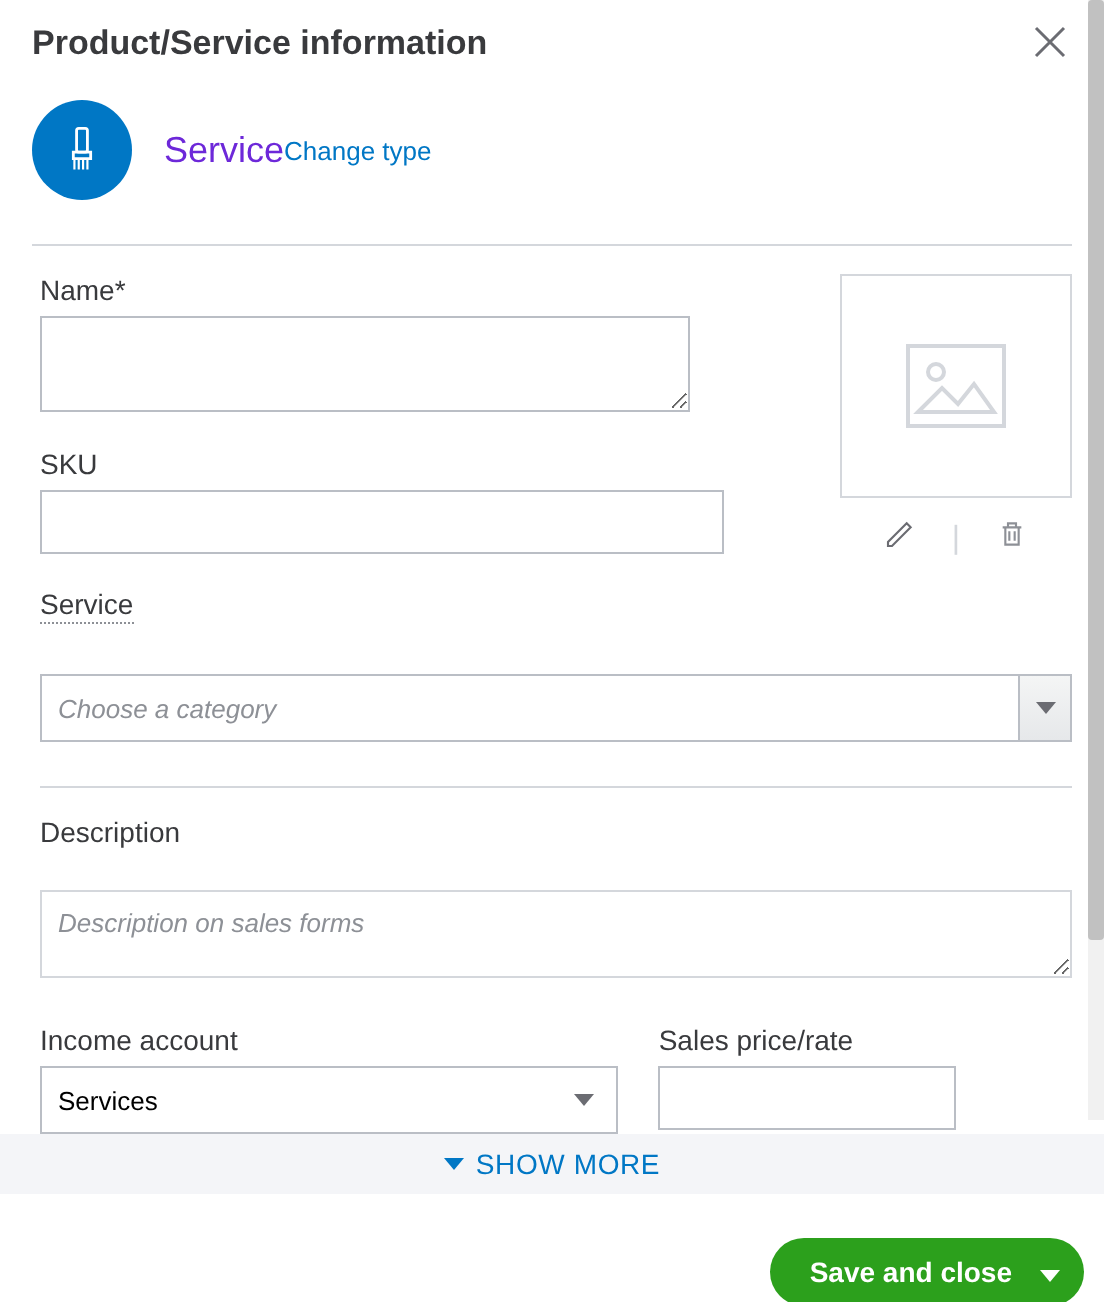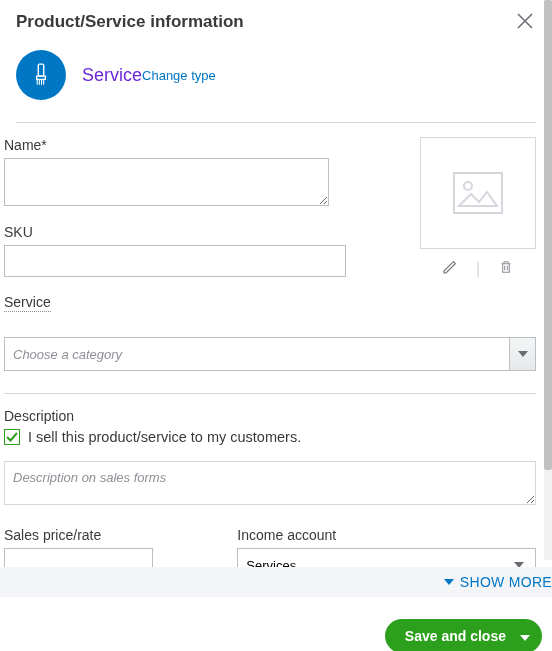--- a/index.html
+++ b/index.html
@@ -54,21 +54,21 @@
     font-size: 18px;
     color: #6d28d9;
     margin-right: 0;
   }
   .change-link {
     font-size: 13px;
     color: #0077c5;
     cursor: pointer;
   }
   .hr { border-top: 1px solid #d4d7dc; margin: 0 16px; }
-  .form-section { padding: 14px 16px 0 4px; }
+  .form-section { padding: 14px 16px 0 20px; }
   .row { display: flex; gap: 24px; }
   .col { display: flex; flex-direction: column; }
   .label {
     font-size: 14px;
     color: #393a3d;
     margin-bottom: 5px;
   }
   .label.underline { display:inline-block; border-bottom: 1px dotted #8d9096; padding-bottom:1px; width:max-content;}
   textarea.name-input {
     width: 325px;
@@ -153,21 +153,21 @@
     width: 32px;
     display:flex; align-items:center; justify-content:center;
     cursor:pointer;
   }
   .show-more-bar {
     position:absolute;
     bottom: 54px;
     left:0; right:0;
     height: 30px;
     background: #f4f5f8;
-    display:flex; align-items:center; justify-content:flex-end;
+    display:flex; align-items:center; justify-content:center;
     gap: 6px;
     cursor:pointer;
   }
   .show-more-bar span { color:#0077c5; font-size:14px; letter-spacing:0.3px;}
   .footer {
     position:absolute;
     bottom:0; left:0; right:0;
     height: 54px;
     display:flex; align-items:center; justify-content:flex-end;
     padding-right: 10px;
@@ -277,46 +277,38 @@
             <path d="M0 0 L5 6 L10 0 Z" fill="#6b6c72"></path>
           </svg>
       </div>
     </div>
 
     <div style="height:22px"></div>
     <div class="hr" style="margin:0"></div>
     <div style="height:14px"></div>
 
     <div class="label">Description</div>
-    <div class="checkbox-row">
-      <div class="checkbox">
-        <svg width="12" height="12" viewBox="0 0 12 12">
-            <path d="M1 6 L4.5 9.5 L11 2" fill="none" stroke="#2ca01c" stroke-width="2"></path>
-          </svg>
-      </div>
-      <div class="check-text">I sell this product/service to my customers.</div>
-    </div>
     <textarea class="desc" placeholder="Description on sales forms" style=""></textarea>
 
     <div class="price-row">
-      <div class="col">
-        <div class="label">Sales price/rate</div>
-        <input class="rate" type="text" value="" style="">
-      </div>
       <div class="col" style="flex:1.4;">
         <div class="label">Income account</div>
         <div class="income-select">
           <input type="text" value="Services" style="">
           <div class="dd-btn">
             <svg width="10" height="6" viewBox="0 0 10 6">
                 <path d="M0 0 L5 6 L10 0 Z" fill="#6b6c72"></path>
               </svg>
           </div>
         </div>
       </div>
+      <div class="col">
+        <div class="label">Sales price/rate</div>
+        <input class="rate" type="text" value="" style="">
+      </div>
     </div>
 
   </div>
 
   <div class="show-more-bar">
     <svg width="10" height="6" viewBox="0 0 10 6">
         <path d="M0 0 L5 6 L10 0 Z" fill="#0077c5"></path>
       </svg>
     <span>SHOW MORE</span>
   </div>

